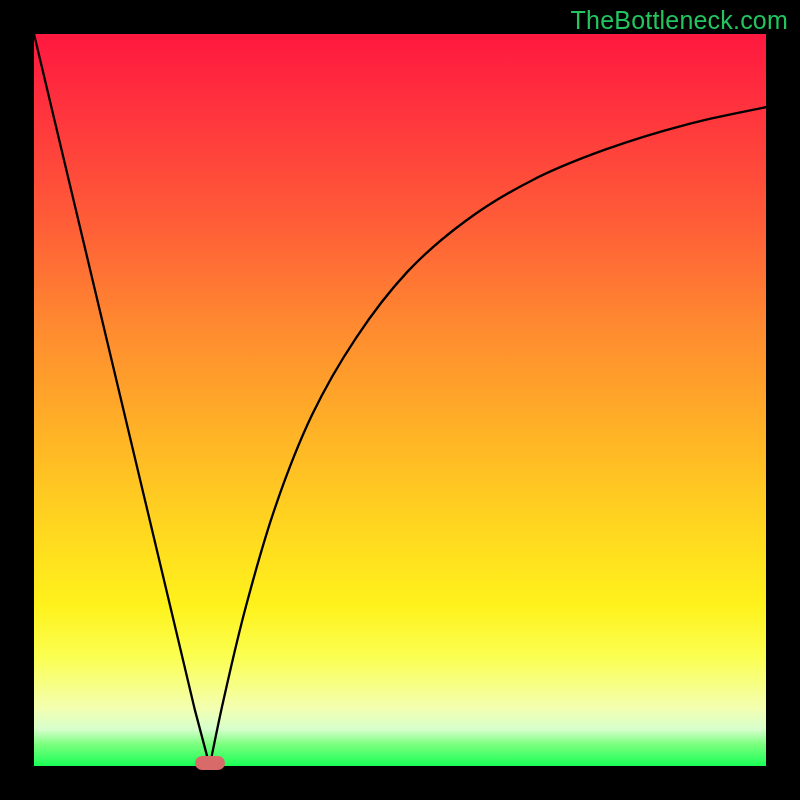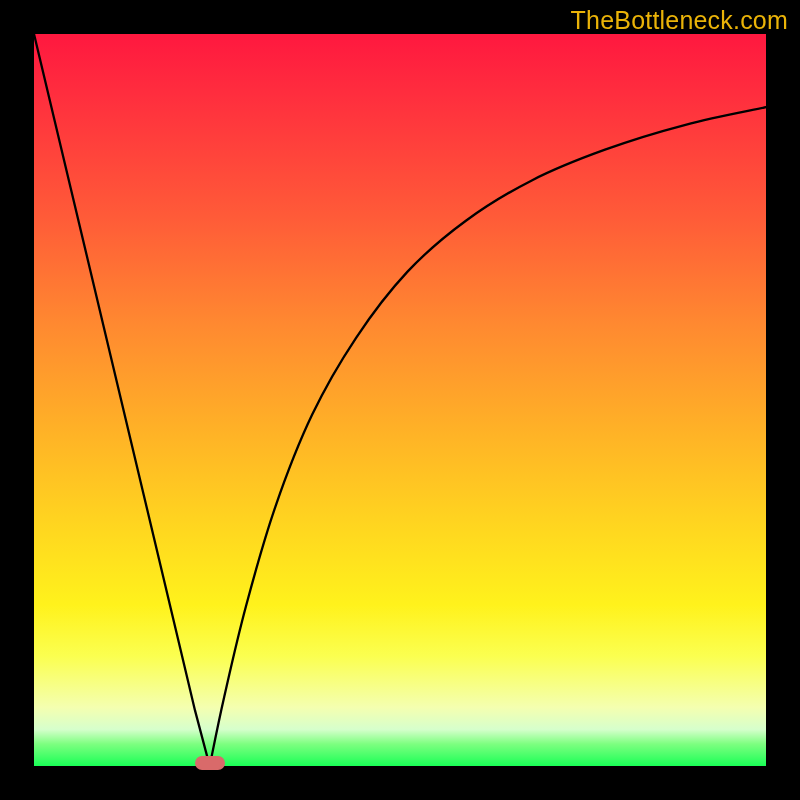--- a/index.html
+++ b/index.html
@@ -39,21 +39,21 @@
       #1aff56 100%
     );
   }
   .watermark {
     position: absolute;
     top: 6px;
     right: 12px;
     font-family: Arial, Helvetica, sans-serif;
     font-size: 25px;
     font-weight: 500;
-    color: #eab308;
+    color: #22c55e;
     letter-spacing: 0.2px;
     user-select: none;
   }
   svg.curve {
     position: absolute;
     left: 0;
     top: 0;
     width: 732px;
     height: 732px;
     overflow: visible;

